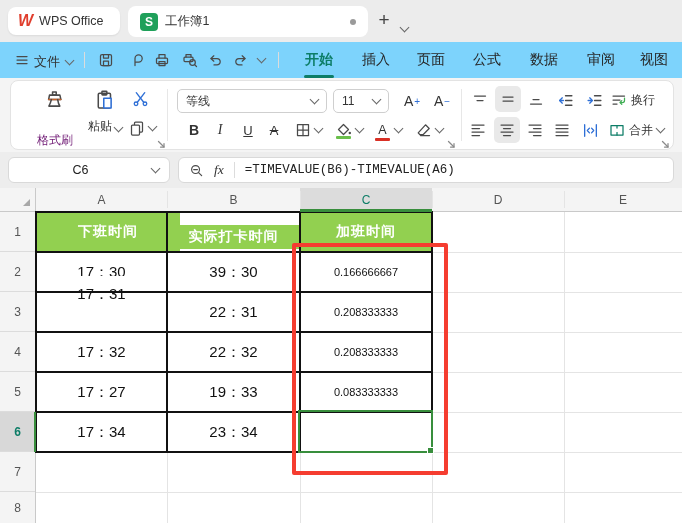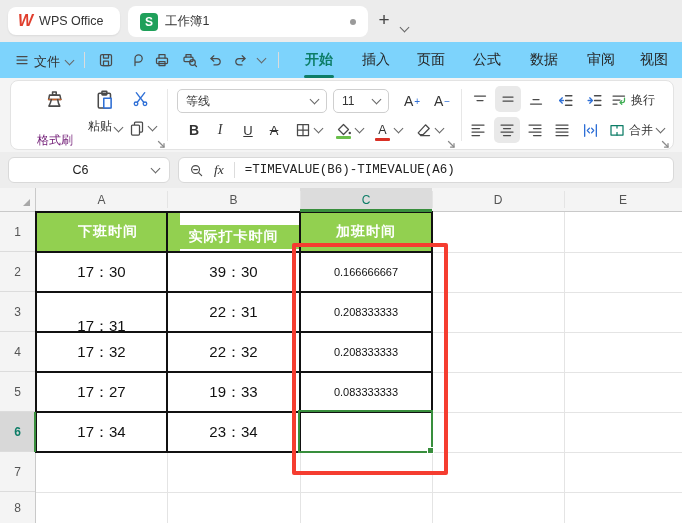--- a/index.html
+++ b/index.html
@@ -414,21 +414,21 @@
     <div class="abs" style="left:33.5px;top:224px;width:2.5px;height:40px;background:#388e3c;z-index:4"></div>
 
     <div class="cell gcell" style="left:36px;top:24px;width:144px;height:40px">下班时间</div>
     <div class="cell gcell" style="left:167px;top:37px;width:133px;height:24px">实际打卡时间</div>
     <div class="cell gcell" style="left:300px;top:24px;width:132px;height:40px">加班时间</div>
 
     <div class="cell time" style="left:36px;top:64px;width:131px;height:40px">17：30</div>
     <div class="cell time" style="left:167px;top:64px;width:133px;height:40px">39：30</div>
     <div class="cell val" style="left:300px;top:64px;width:132px;height:40px">0.166666667</div>
 
-    <div class="cell time" style="left:36px;top:120px;width:131px;height:36px">17：31</div>
+    <div class="cell time" style="left:36px;top:88px;width:131px;height:36px">17：31</div>
     <div class="cell time" style="left:167px;top:104px;width:133px;height:40px">22：31</div>
     <div class="cell val" style="left:300px;top:104px;width:132px;height:40px">0.208333333</div>
 
     <div class="cell time" style="left:36px;top:144px;width:131px;height:40px">17：32</div>
     <div class="cell time" style="left:167px;top:144px;width:133px;height:40px">22：32</div>
     <div class="cell val" style="left:300px;top:144px;width:132px;height:40px">0.208333333</div>
 
     <div class="cell time" style="left:36px;top:184px;width:131px;height:40px">17：27</div>
     <div class="cell time" style="left:167px;top:184px;width:133px;height:40px">19：33</div>
     <div class="cell val" style="left:300px;top:184px;width:132px;height:40px">0.083333333</div>

